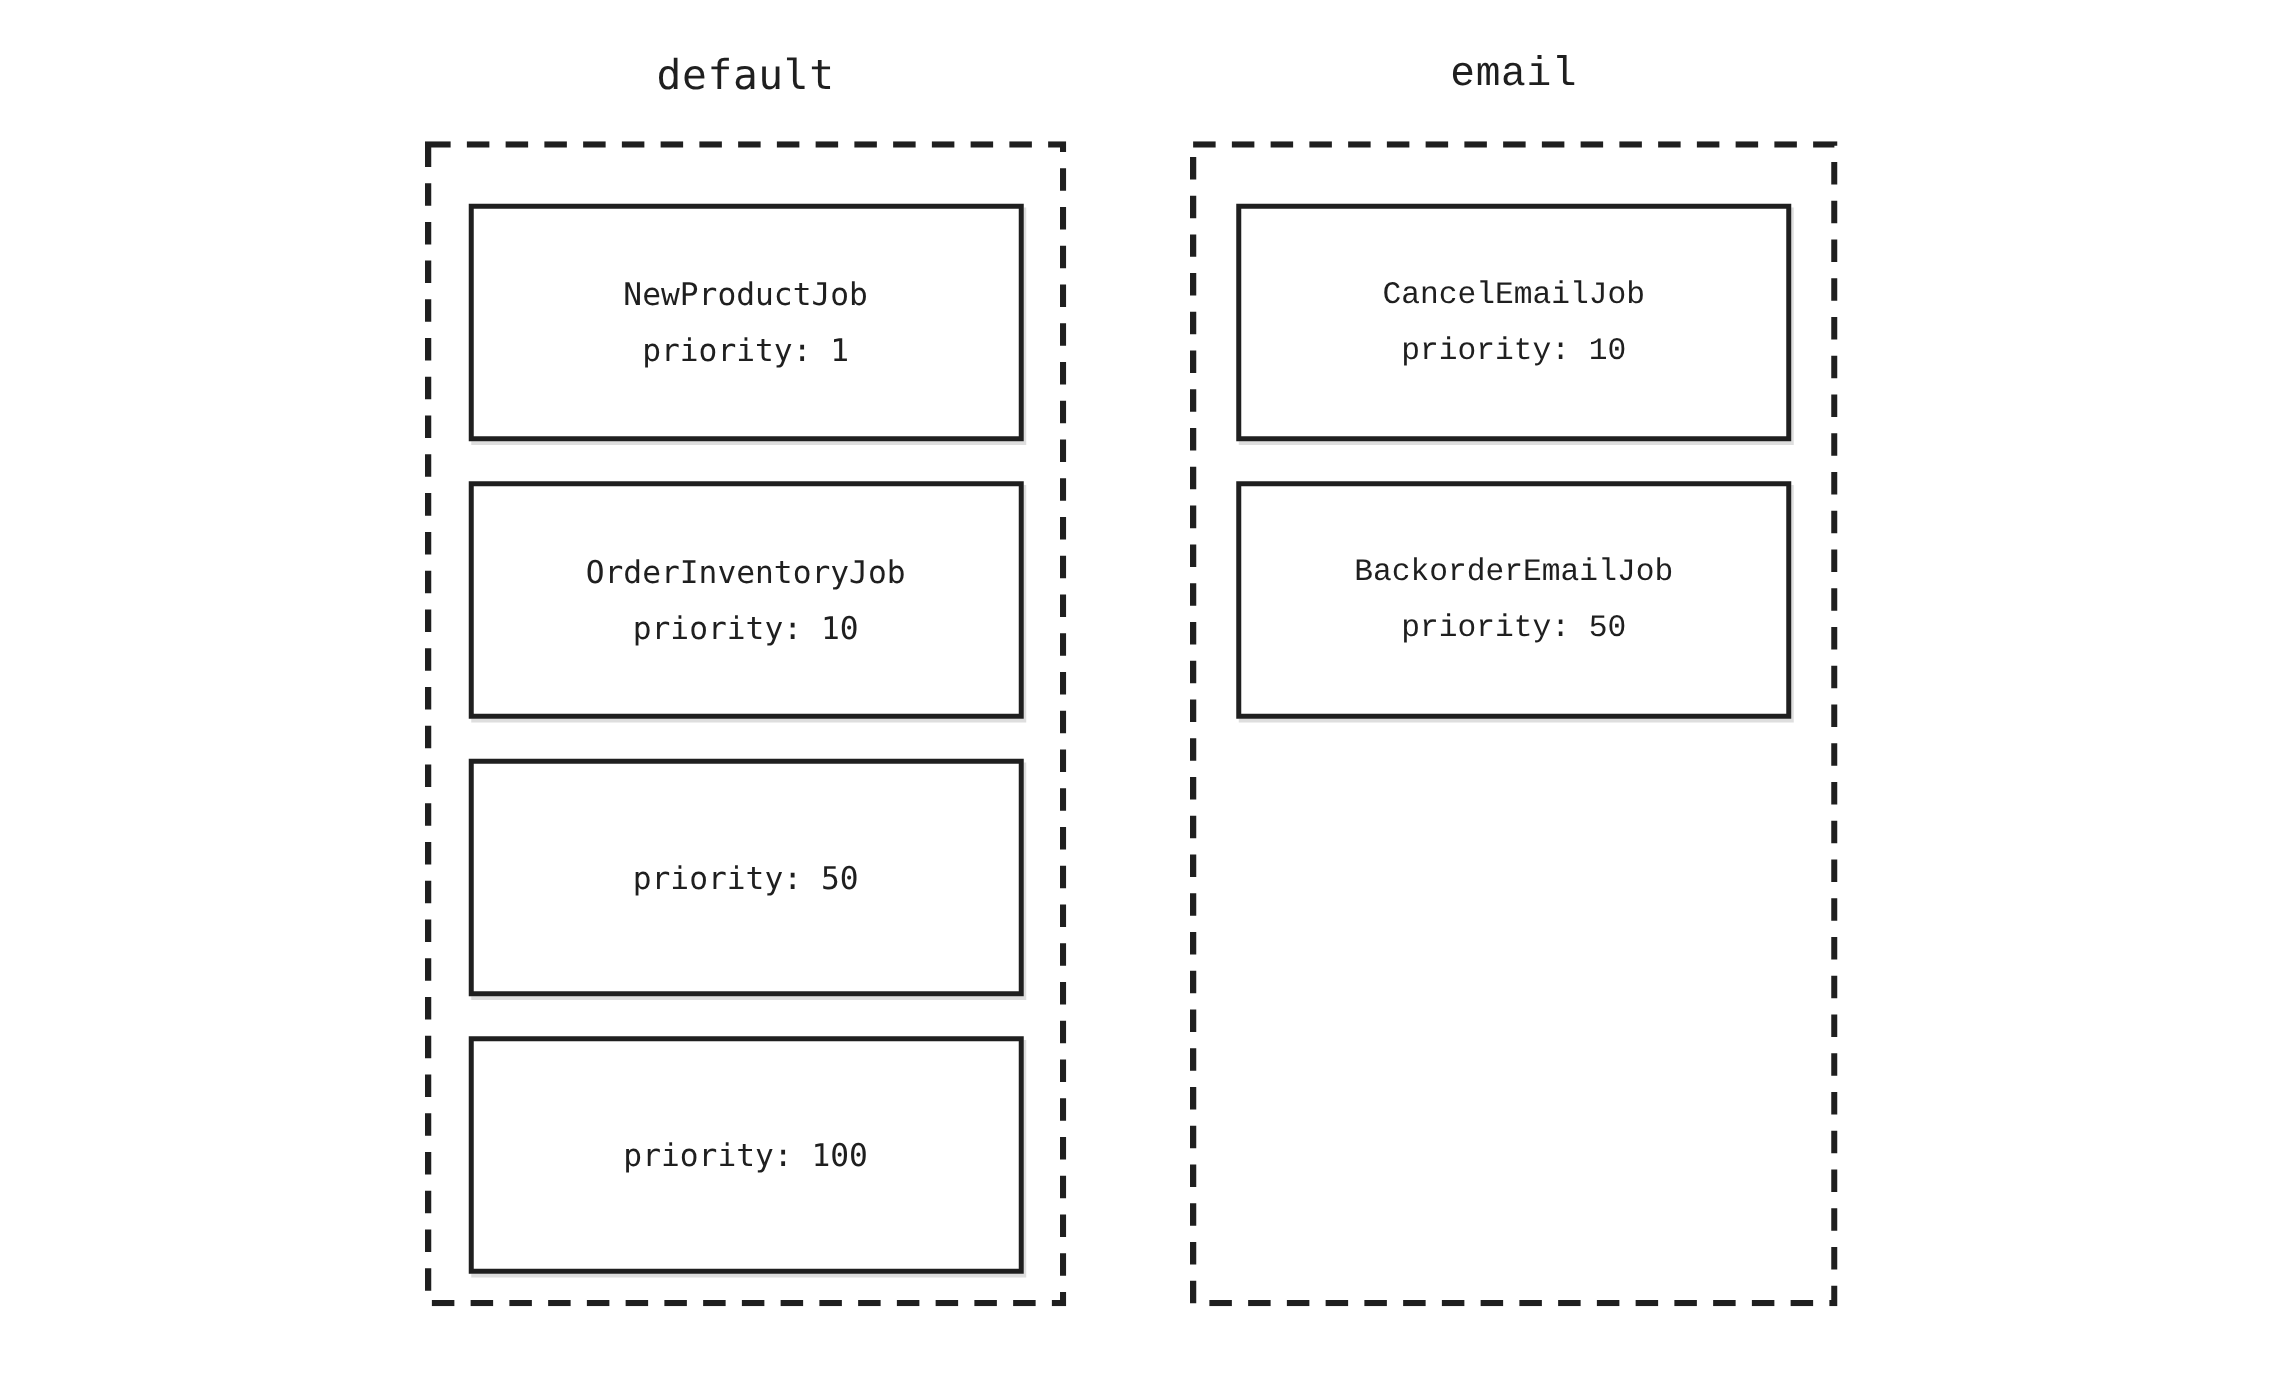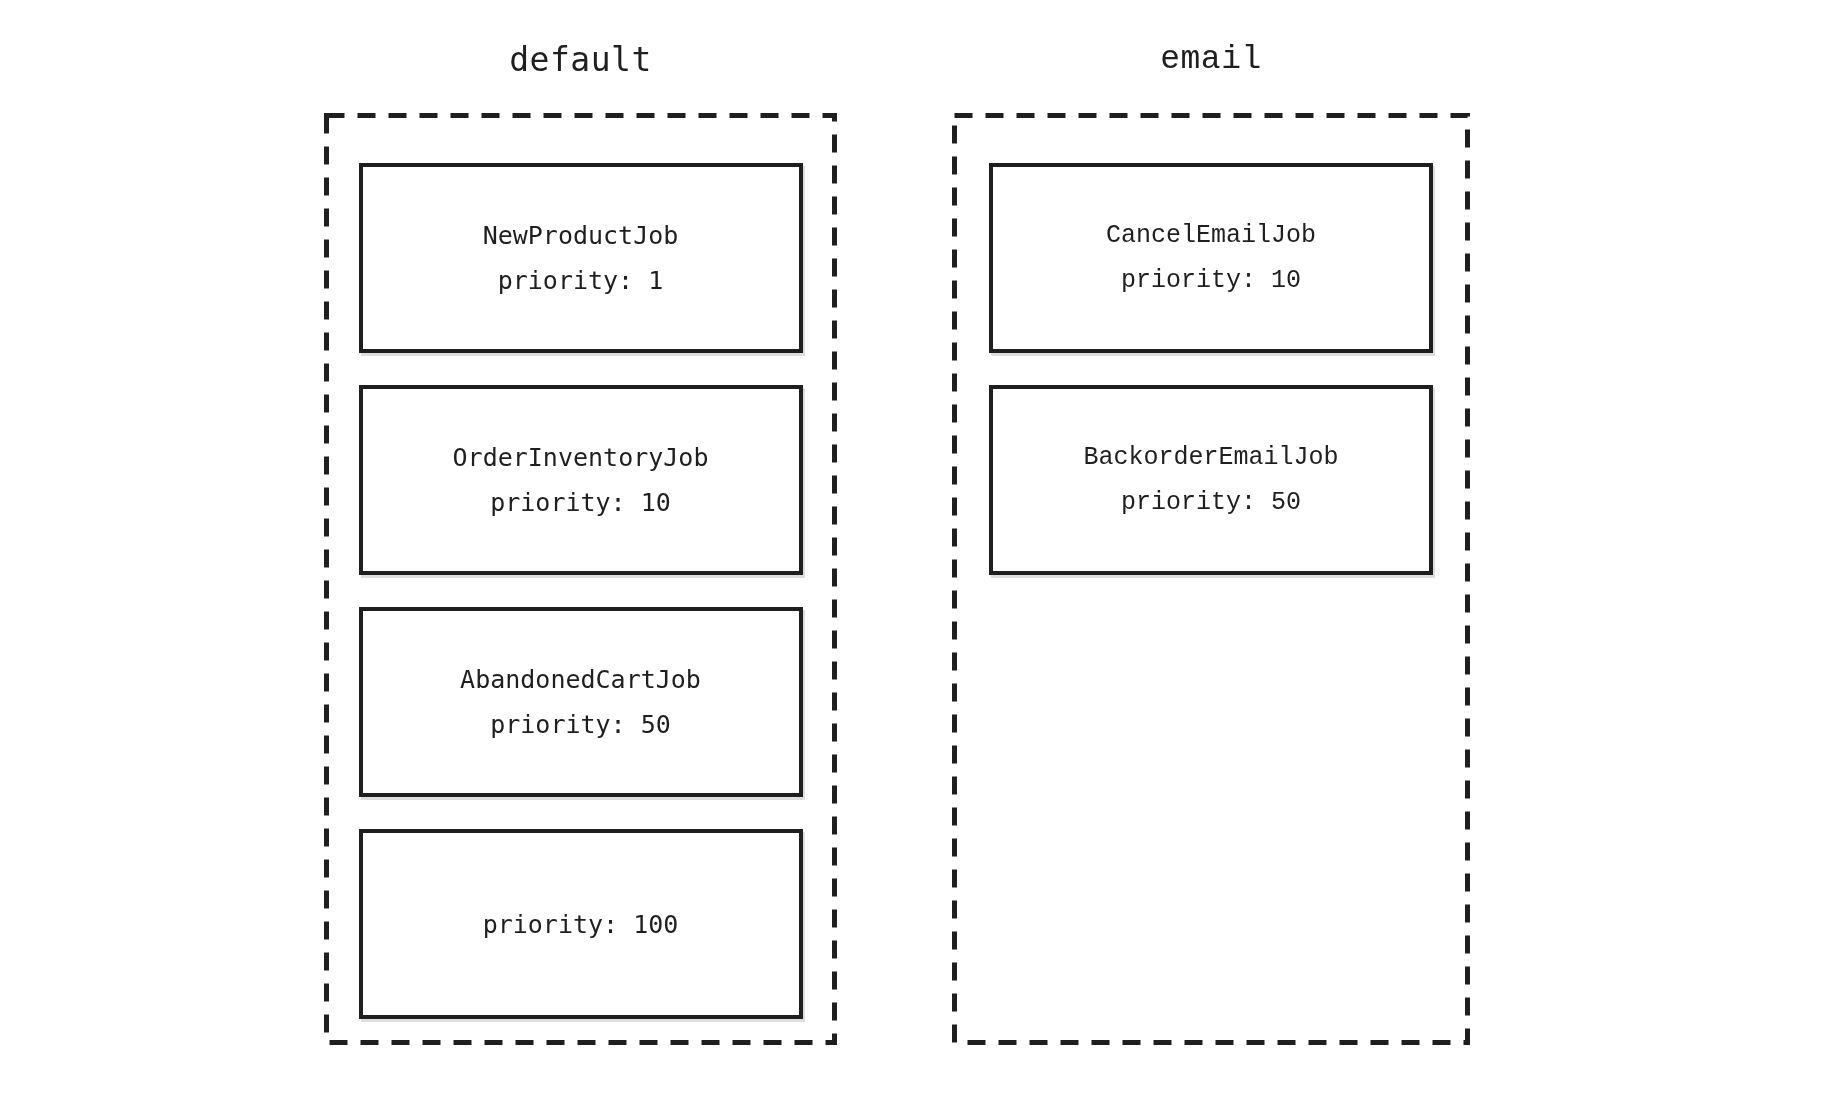--- a/index.html
+++ b/index.html
@@ -15,21 +15,21 @@
   .canvas {
     position: relative;
     width: 1834px;
     height: 1112px;
     background: #ffffff;
   }
   .queue-col {
     position: absolute;
     top: 40px;
   }
-  .queue-col.default { left: 324px; width: 513px; }
+  .queue-col.default { left: 340px; width: 513px; }
   .queue-col.email   { left: 952px; width: 518px; font-family: Liberation Mono, monospace; }
   .queue-title {
     text-align: center;
     font-size: 33px;
     line-height: 40px;
     height: 40px;
     margin-bottom: 33px;
     color: #1f1f1f;
     letter-spacing: 0.5px;
   }
@@ -81,21 +81,20 @@
       <div class="cards">
         <div class="job-card">
           <div class="job-name">NewProductJob</div>
           <div class="job-priority">priority: 1</div>
         </div>
         <div class="job-card">
           <div class="job-name">OrderInventoryJob</div>
           <div class="job-priority">priority: 10</div>
         </div>
         <div class="job-card">
-          <div class="job-name">AbandonedCartJob</div>
           <div class="job-priority">priority: 50</div>
         </div>
         <div class="job-card">
           <div class="job-priority">priority: 100</div>
         </div>
       </div>
     </div>
   </div>
 
   <div class="queue-col email">

